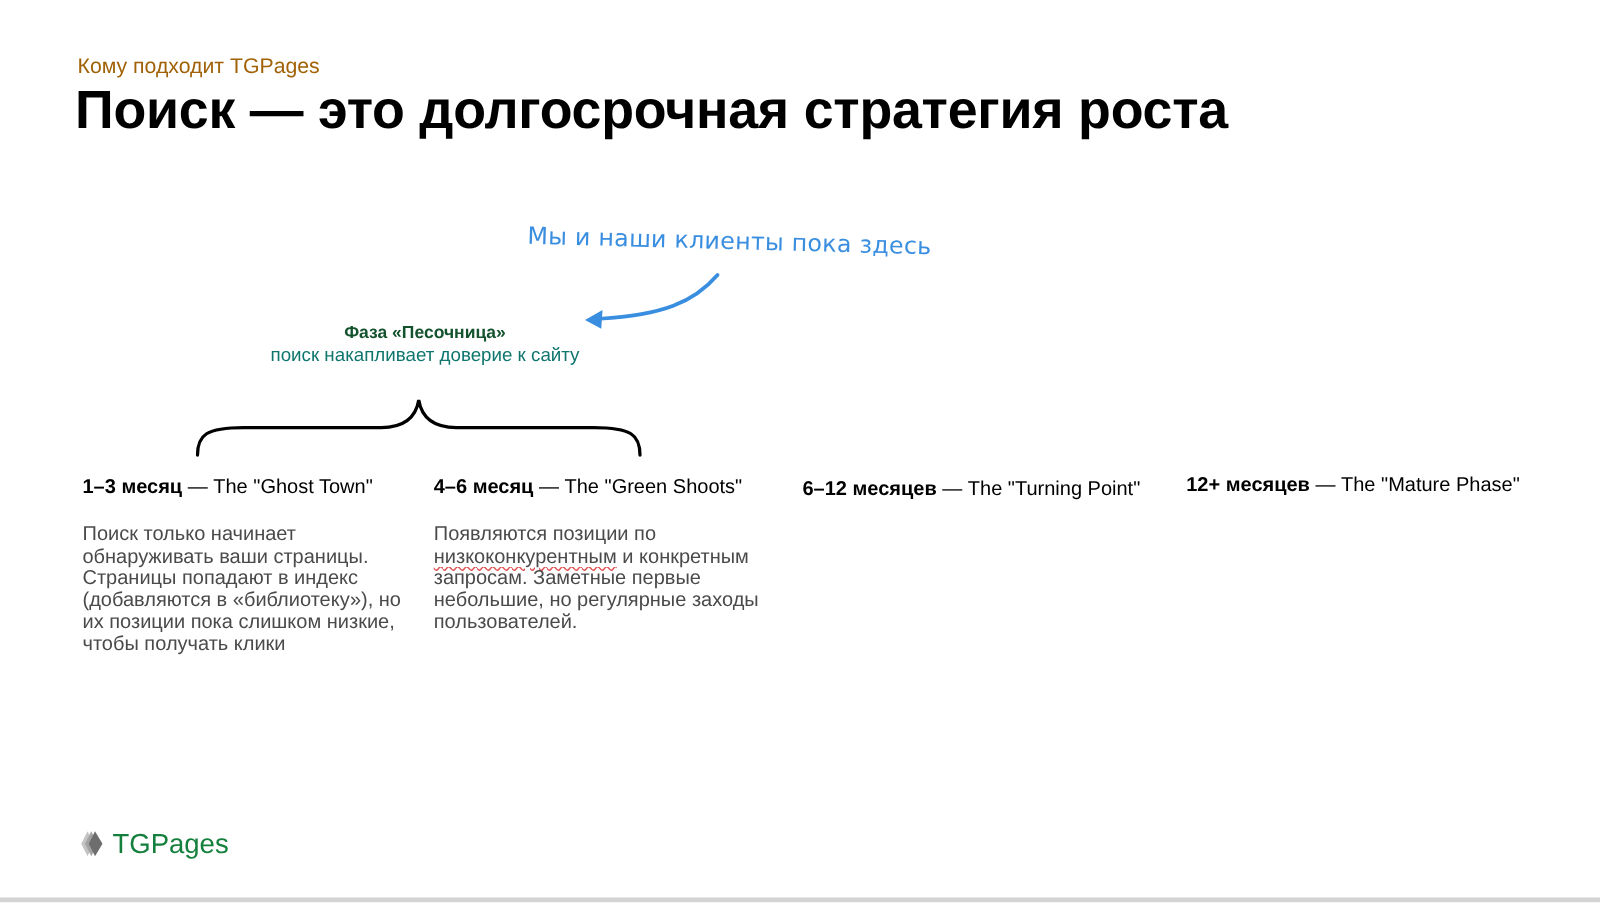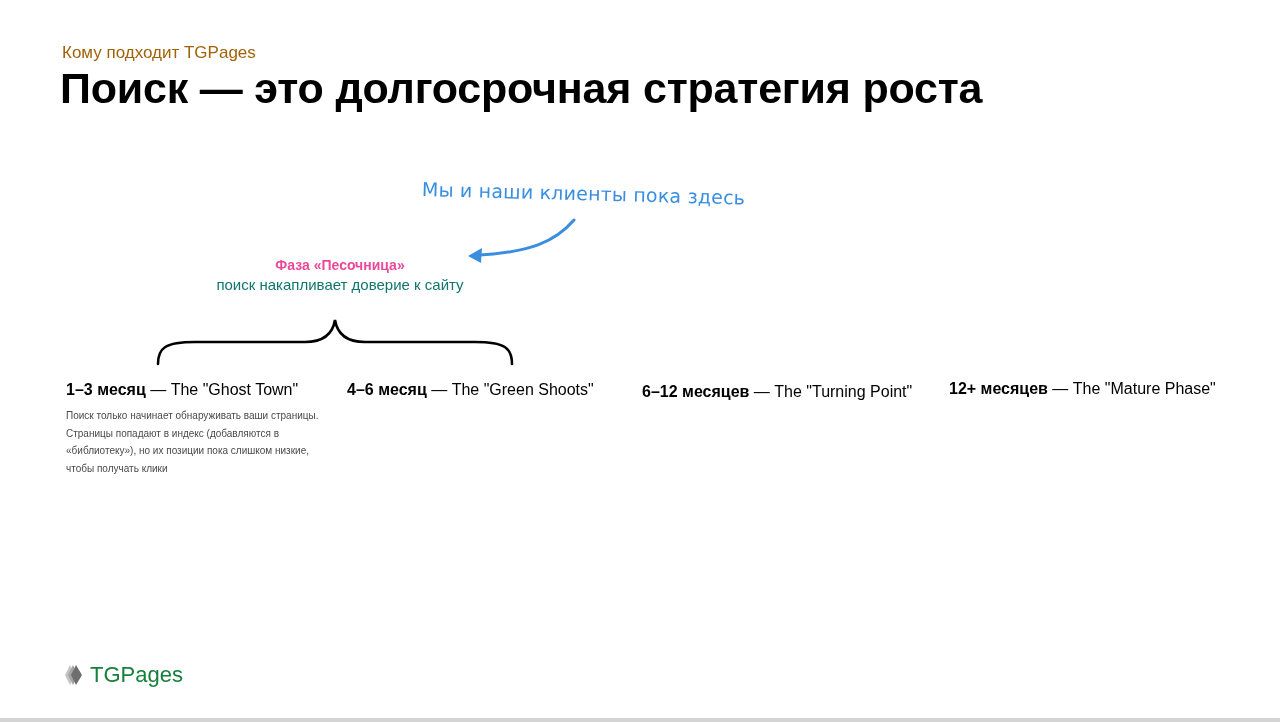--- a/index.html
+++ b/index.html
@@ -9,27 +9,27 @@
     }
     .eyebrow { position: absolute; left: 62px; top: 43px; font-size: 17px; color: #a16207; }
     .title { position: absolute; left: 60px; top: 64px; font-size: 43px; font-weight: 700; color: #000; letter-spacing: -0.2px; margin: 0; }
     .annotation {
       position: absolute; left: 422px; top: 178px; font-size: 19px; color: #3a8ee0;
       font-family: "DejaVu Sans", sans-serif; letter-spacing: 0.2px; transform: rotate(1.5deg);
       transform-origin: left center; font-weight: 400;
     }
     .arrow { position: absolute; left: 460px; top: 212px; }
     .phase { position: absolute; left: 180px; top: 257px; width: 320px; text-align: center; }
-    .phase-title { font-size: 14px; font-weight: 700; color: #ec4899; display: block; }
+    .phase-title { font-size: 14px; font-weight: 700; color: #14532d; display: block; }
     .phase-sub { font-size: 15px; color: #0f766e; display: block; margin-top: 3px; }
     .brace { position: absolute; left: 155px; top: 318px; }
     .col { position: absolute; top: 381px; }
     .col-head { font-size: 16px; color: #000; white-space: nowrap; }
     .col-head b { font-weight: 700; }
-    .col-body { font-size: 10px; color: #4a4a4a; line-height: 17.5px; margin-top: 8px; }
+    .col-body { font-size: 16px; color: #4a4a4a; line-height: 17.5px; margin-top: 20px; }
     .spell { text-decoration: underline wavy #e05050; text-decoration-thickness: 1px; text-underline-offset: 3px; }
     .footer { position: absolute; left: 64px; top: 662px; display: flex; align-items: center; gap: 6px; }
     .footer-label { font-size: 22px; color: #15803d; }
     .bottom-rule { position: absolute; left: 0; right: 0; top: 718px; height: 4px; background: #d4d4d4; }
   </style>
 </head>
 <body>
 
 <div class="eyebrow">Кому подходит TGPages</div>
 <h1 class="title">Поиск — это долгосрочная стратегия роста</h1>
@@ -53,20 +53,21 @@
   <div class="col-head">
     <b>1–3 месяц</b><span> — </span><span>The "Ghost Town"</span>
   </div>
   <div class="col-body">Поиск только начинает обнаруживать ваши страницы. Страницы попадают в индекс (добавляются в «библиотеку»), но их позиции пока слишком низкие, чтобы получать клики</div>
 </div>
 
 <div class="col" style="left:347px; width:260px;">
   <div class="col-head">
     <b>4–6 месяц</b><span> — </span><span>The "Green Shoots"</span>
   </div>
+  <div class="col-body"><span>Появляются позиции по </span><span class="spell">низкоконкурентным</span><span> и конкретным запросам. Заметные первые небольшие, но регулярные заходы пользователей.</span></div>
 </div>
 
 <div class="col" style="left:642px; width:285px; top:383px;">
   <div class="col-head">
     <b>6–12 месяцев</b><span> — </span><span>The "Turning Point"</span>
   </div>
 </div>
 
 <div class="col" style="left:949px; width:265px; top:380px;">
   <div class="col-head">

